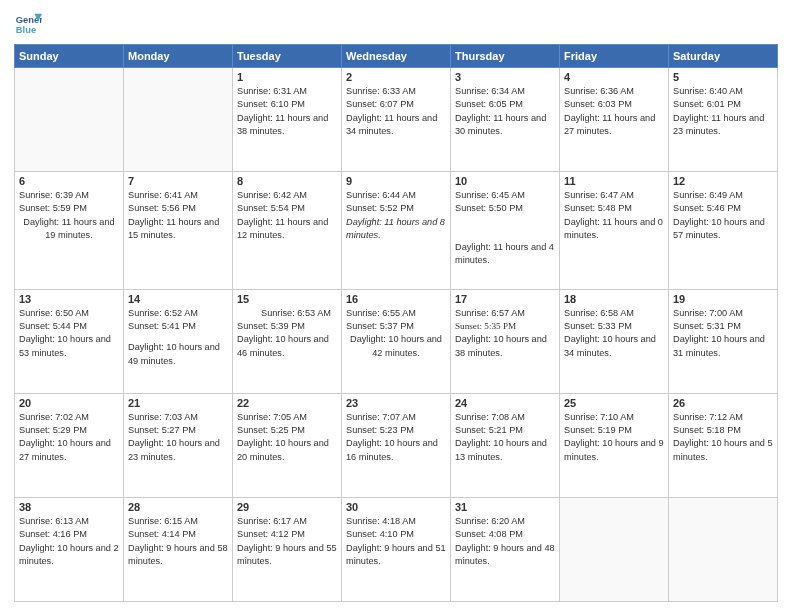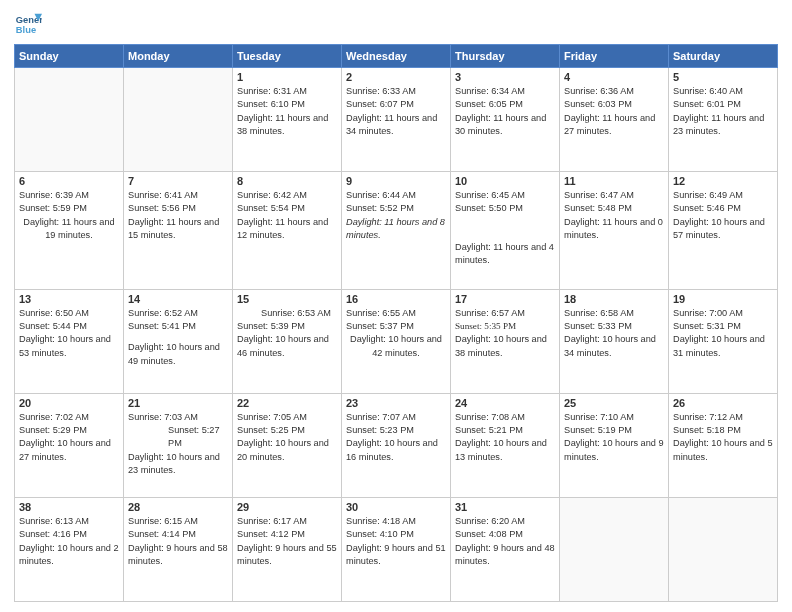--- a/index.html
+++ b/index.html
@@ -283,21 +283,21 @@
             <div class="day-info">
               <span style="display: block;">Sunrise: 7:02 AM</span>
               <span style="display: block;">Sunset: 5:29 PM</span>
               <span style="display: block;">Daylight: 10 hours and 27 minutes.</span>
             </div>
           </td>
           <td>
             <span class="day-num">21</span>
             <div class="day-info">
               <span style="display: block;">Sunrise: 7:03 AM</span>
-              <span style="display: block; margin-left: 40px;">Sunset: 5:27 PM</span>
+              <span style="display: block;">Sunset: 5:27 PM</span>
               <span style="display: block;">Daylight: 10 hours and 23 minutes.</span>
             </div>
           </td>
           <td>
             <span class="day-num">22</span>
             <div class="day-info">
               <span style="display: block;">Sunrise: 7:05 AM</span>
               <span style="display: block;">Sunset: 5:25 PM</span>
               <span style="display: block;">Daylight: 10 hours and 20 minutes.</span>
             </div>

